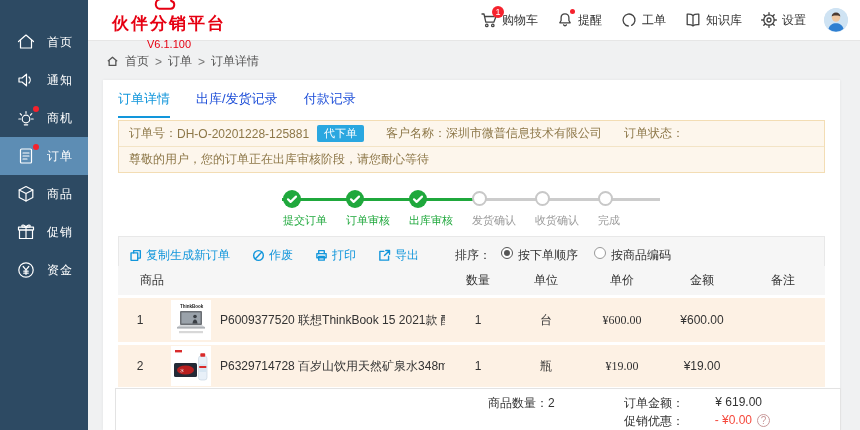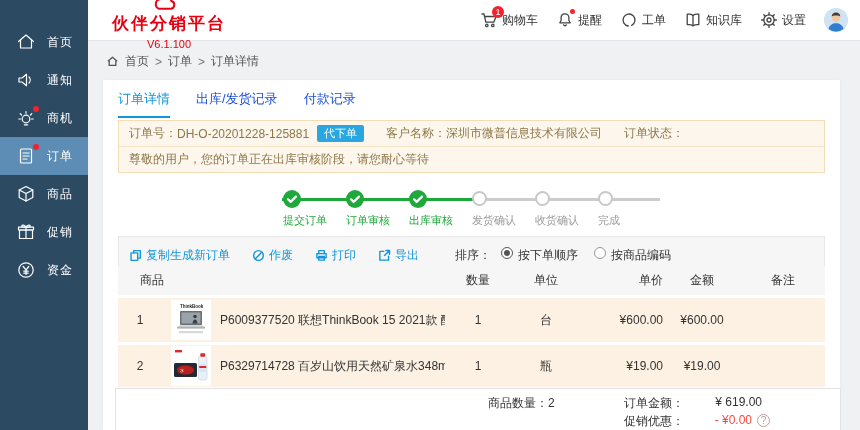--- a/index.html
+++ b/index.html
@@ -78,21 +78,21 @@
   .thead { position:absolute; left:15px; top:186px; width:707px; height:29px; background:#f6f6f6; display:flex; align-items:center; color:#333; }
   .trow { position:absolute; left:15px; width:707px; background:#fdf1e4; display:flex; align-items:center; }
   .trow1 { top:218px; height:44px; }
   .trow2 { top:265px; height:42px; }
   .c-prod { width:327px; padding-left:22px; }
   .c-idx { width:44px; text-align:center; }
   .c-img { width:58px; display:flex; justify-content:center; }
   .c-name { width:225px; white-space:nowrap; overflow:hidden; }
   .c-qty { width:66px; text-align:center; }
   .c-unit { width:70px; text-align:center; }
-  .c-price { width:82px; text-align:right; }
+  .c-price { width:82px; text-align:center;font-family:Liberation Serif, serif; }
   .c-amount { width:78px; text-align:center; }
   .c-remark { width:84px; text-align:center; }
   .thumb { width:40px; height:40px; background:#fff; }
 
   
   .summary { position:absolute; left:12px; top:308px; width:726px; height:42px; background:#fff; border:1px solid #e3e3e3; border-bottom:none; }
   .sum-row { position:relative; height:20px; }
   .sum-qty { position:absolute; left:372px; top:6px; }
   .sum-label { position:absolute; left:508px; top:6px; }
   .sum-label2 { position:absolute; left:508px; top:4px; }

